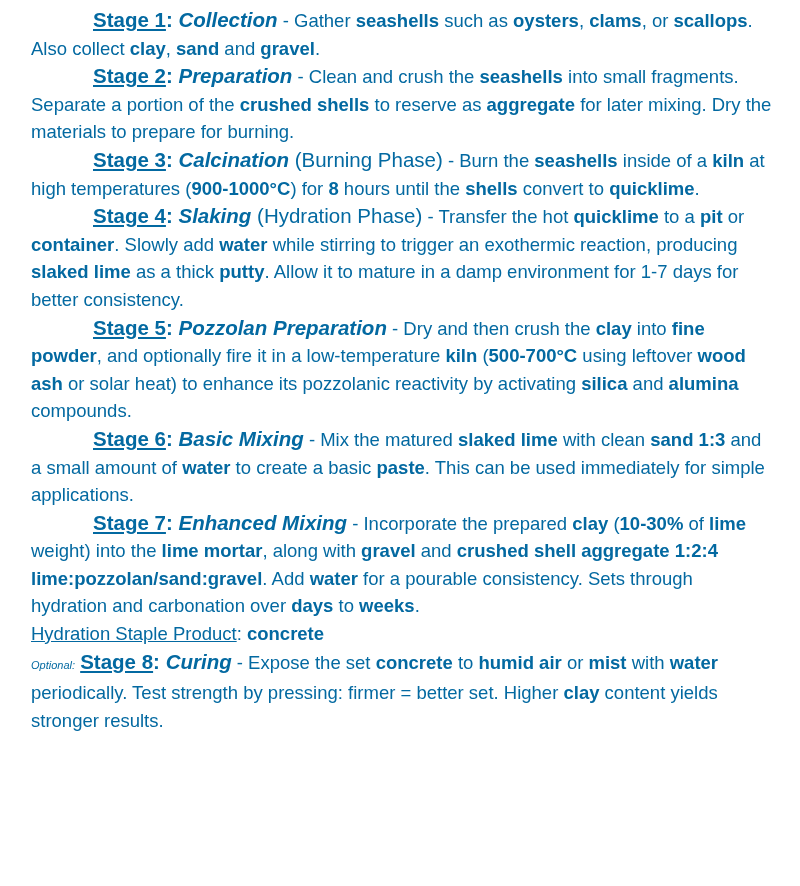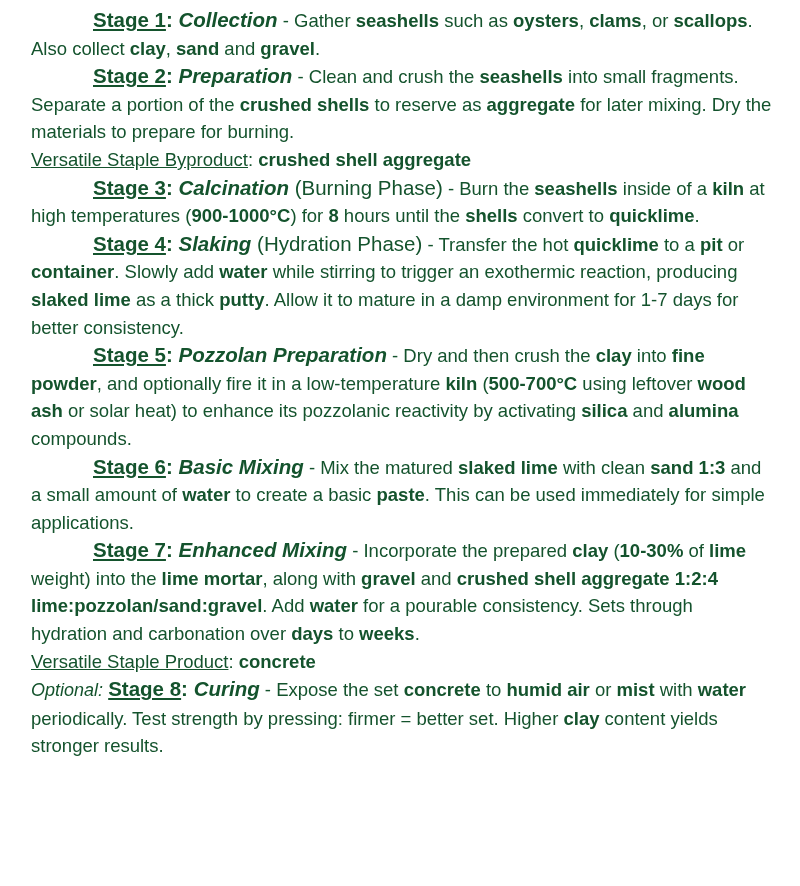--- a/index.html
+++ b/index.html
@@ -2,45 +2,44 @@
 <html><head>
 <meta charset="utf-8">
 <style>
   html, body { margin:0; padding:0; background:#ffffff; }
   .page {
     width:800px;
     height:886px;
     box-sizing:border-box;
     padding:6px 28px 6px 31px;
     background:#ffffff;
-    color:#14532d;
+    color:#0369a1;
     font-family:"Liberation Sans", sans-serif;
     font-size:18.5px;
     line-height:27.6px;
     overflow:hidden;
   }
   .para { margin:0; }
   .para.stage { text-indent:62px; }
   .para.optional-stage { text-indent:0; }
   .para.product { text-indent:0; }
   .run.b { font-weight:bold; }
   .run.i { font-style:italic; }
   .run.u { text-decoration:underline; }
   .run.h { font-size:20.5px; }
-  .run.s { font-size:18px; font-style:italic; }
+  .run.s { font-size:11px; font-style:italic; }
 </style>
 </head>
 <body>
 
 <div class="page">
   <div id="doc">
       <p class="para stage"><span class="run b u h">Stage 1</span><span class="run b h">: </span><span class="run b i h">Collection</span><span class="run"> - Gather </span><span class="run b">seashells</span><span class="run"> such as </span><span class="run b">oysters</span><span class="run">, </span><span class="run b">clams</span><span class="run">, or </span><span class="run b">scallops</span><span class="run">. Also collect </span><span class="run b">clay</span><span class="run">, </span><span class="run b">sand</span><span class="run"> and </span><span class="run b">gravel</span><span class="run">.</span></p>
       <p class="para stage"><span class="run b u h">Stage 2</span><span class="run b h">: </span><span class="run b i h">Preparation</span><span class="run"> - Clean and crush the </span><span class="run b">seashells</span><span class="run"> into small fragments. Separate a portion of the </span><span class="run b">crushed shells</span><span class="run"> to reserve as </span><span class="run b">aggregate</span><span class="run"> for later mixing. Dry the materials to prepare for burning.</span></p>
-      <p class="para product"><span class="run u">Versatile Staple Byproduct</span><span class="run">: </span><span class="run b">crushed shell aggregate</span></p>
       <p class="para stage"><span class="run b u h">Stage 3</span><span class="run b h">: </span><span class="run b i h">Calcination</span><span class="run h"> (Burning Phase)</span><span class="run"> - Burn the </span><span class="run b">seashells</span><span class="run"> inside of a </span><span class="run b">kiln</span><span class="run"> at high temperatures (</span><span class="run b">900-1000°C</span><span class="run">) for </span><span class="run b">8</span><span class="run"> hours until the </span><span class="run b">shells</span><span class="run"> convert to </span><span class="run b">quicklime</span><span class="run">.</span></p>
       <p class="para stage"><span class="run b u h">Stage 4</span><span class="run b h">: </span><span class="run b i h">Slaking</span><span class="run h"> (Hydration Phase)</span><span class="run"> - Transfer the hot </span><span class="run b">quicklime</span><span class="run"> to a </span><span class="run b">pit</span><span class="run"> or </span><span class="run b">container</span><span class="run">. Slowly add </span><span class="run b">water</span><span class="run"> while stirring to trigger an exothermic reaction, producing </span><span class="run b">slaked lime</span><span class="run"> as a thick </span><span class="run b">putty</span><span class="run">. Allow it to mature in a damp environment for 1-7 days for better consistency.</span></p>
       <p class="para stage"><span class="run b u h">Stage 5</span><span class="run b h">: </span><span class="run b i h">Pozzolan Preparation</span><span class="run"> - Dry and then crush the </span><span class="run b">clay</span><span class="run"> into </span><span class="run b">fine powder</span><span class="run">, and optionally fire it in a low-temperature </span><span class="run b">kiln</span><span class="run"> (</span><span class="run b">500-700°C</span><span class="run"> using leftover </span><span class="run b">wood ash</span><span class="run"> or solar heat) to enhance its pozzolanic reactivity by activating </span><span class="run b">silica</span><span class="run"> and </span><span class="run b">alumina</span><span class="run"> compounds.</span></p>
       <p class="para stage"><span class="run b u h">Stage 6</span><span class="run b h">: </span><span class="run b i h">Basic Mixing</span><span class="run"> - Mix the matured </span><span class="run b">slaked lime</span><span class="run"> with clean </span><span class="run b">sand 1:3</span><span class="run"> and a small amount of </span><span class="run b">water</span><span class="run"> to create a basic </span><span class="run b">paste</span><span class="run">. This can be used immediately for simple applications.</span></p>
       <p class="para stage"><span class="run b u h">Stage 7</span><span class="run b h">: </span><span class="run b i h">Enhanced Mixing</span><span class="run"> - Incorporate the prepared </span><span class="run b">clay</span><span class="run"> (</span><span class="run b">10-30%</span><span class="run"> of </span><span class="run b">lime</span><span class="run"> weight) into the </span><span class="run b">lime mortar</span><span class="run">, along with </span><span class="run b">gravel</span><span class="run"> and </span><span class="run b">crushed shell aggregate 1:2:4 lime:pozzolan/sand:gravel</span><span class="run">. Add </span><span class="run b">water</span><span class="run"> for a pourable consistency. Sets through hydration and carbonation over </span><span class="run b">days</span><span class="run"> to </span><span class="run b">weeks</span><span class="run">.</span></p>
-      <p class="para product"><span class="run u">Versatile Staple Product</span><span class="run">: </span><span class="run b">concrete</span></p>
+      <p class="para product"><span class="run u">Hydration Staple Product</span><span class="run">: </span><span class="run b">concrete</span></p>
       <p class="para optional-stage"><span class="run s">Optional:</span><span class="run"> </span><span class="run b u h">Stage 8</span><span class="run b h">: </span><span class="run b i h">Curing</span><span class="run"> - Expose the set </span><span class="run b">concrete</span><span class="run"> to </span><span class="run b">humid air</span><span class="run"> or </span><span class="run b">mist</span><span class="run"> with </span><span class="run b">water</span><span class="run"> periodically. Test strength by pressing: firmer = better set. Higher </span><span class="run b">clay</span><span class="run"> content yields stronger results.</span></p>
     </div>
 </div>
 
 </body></html>

